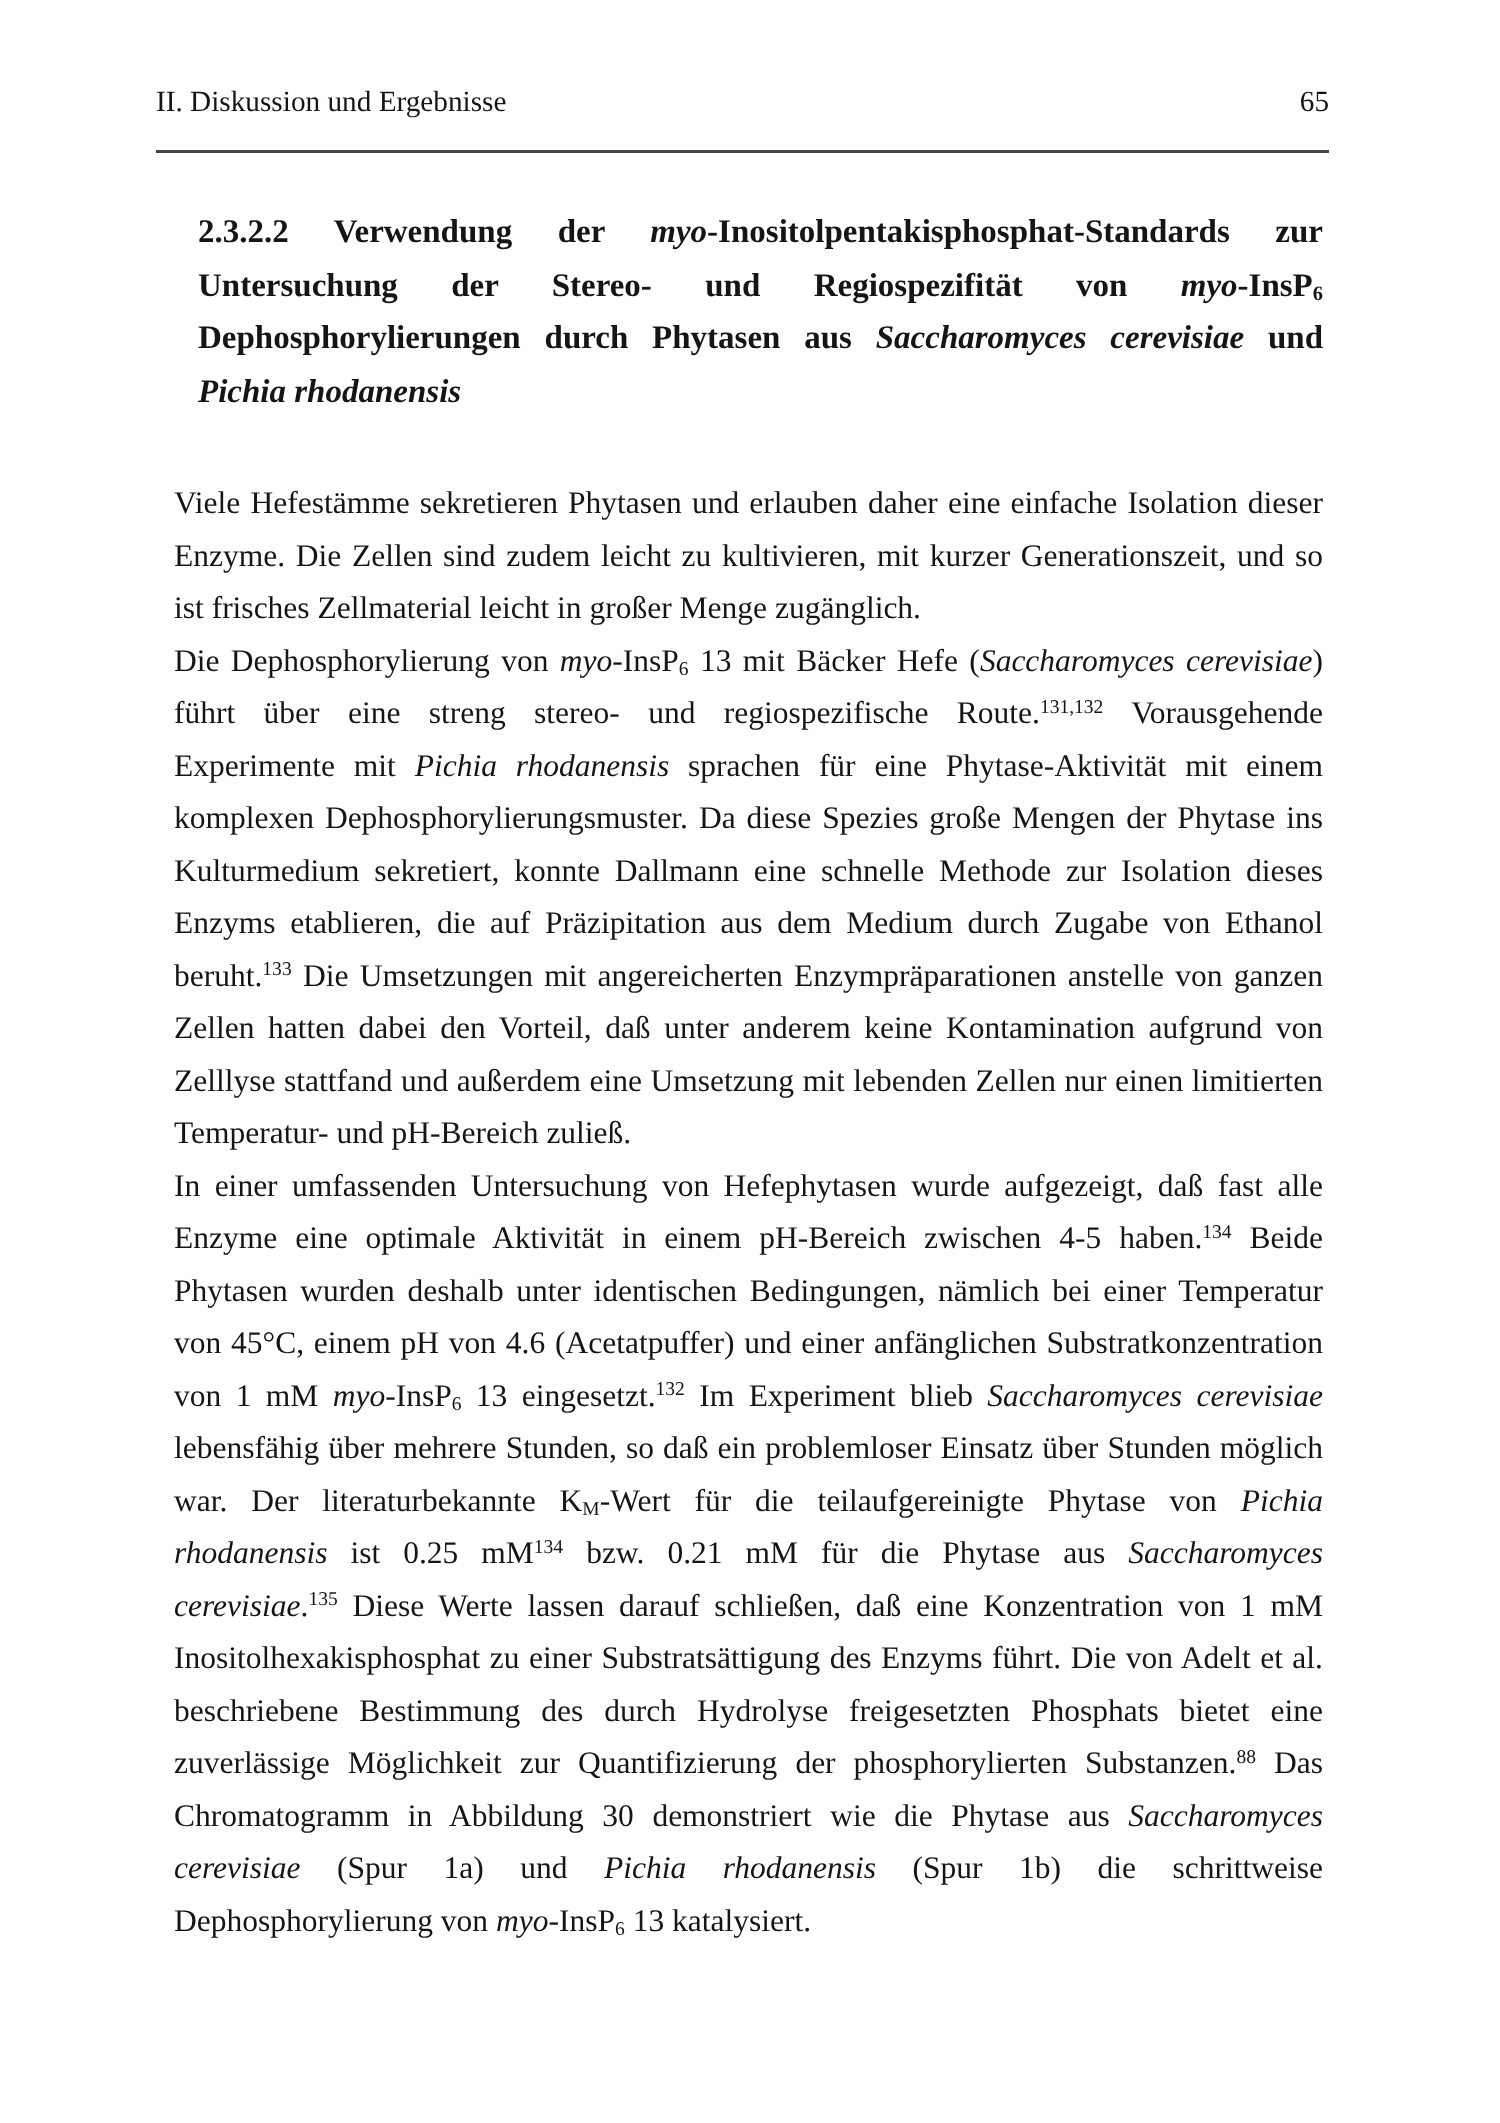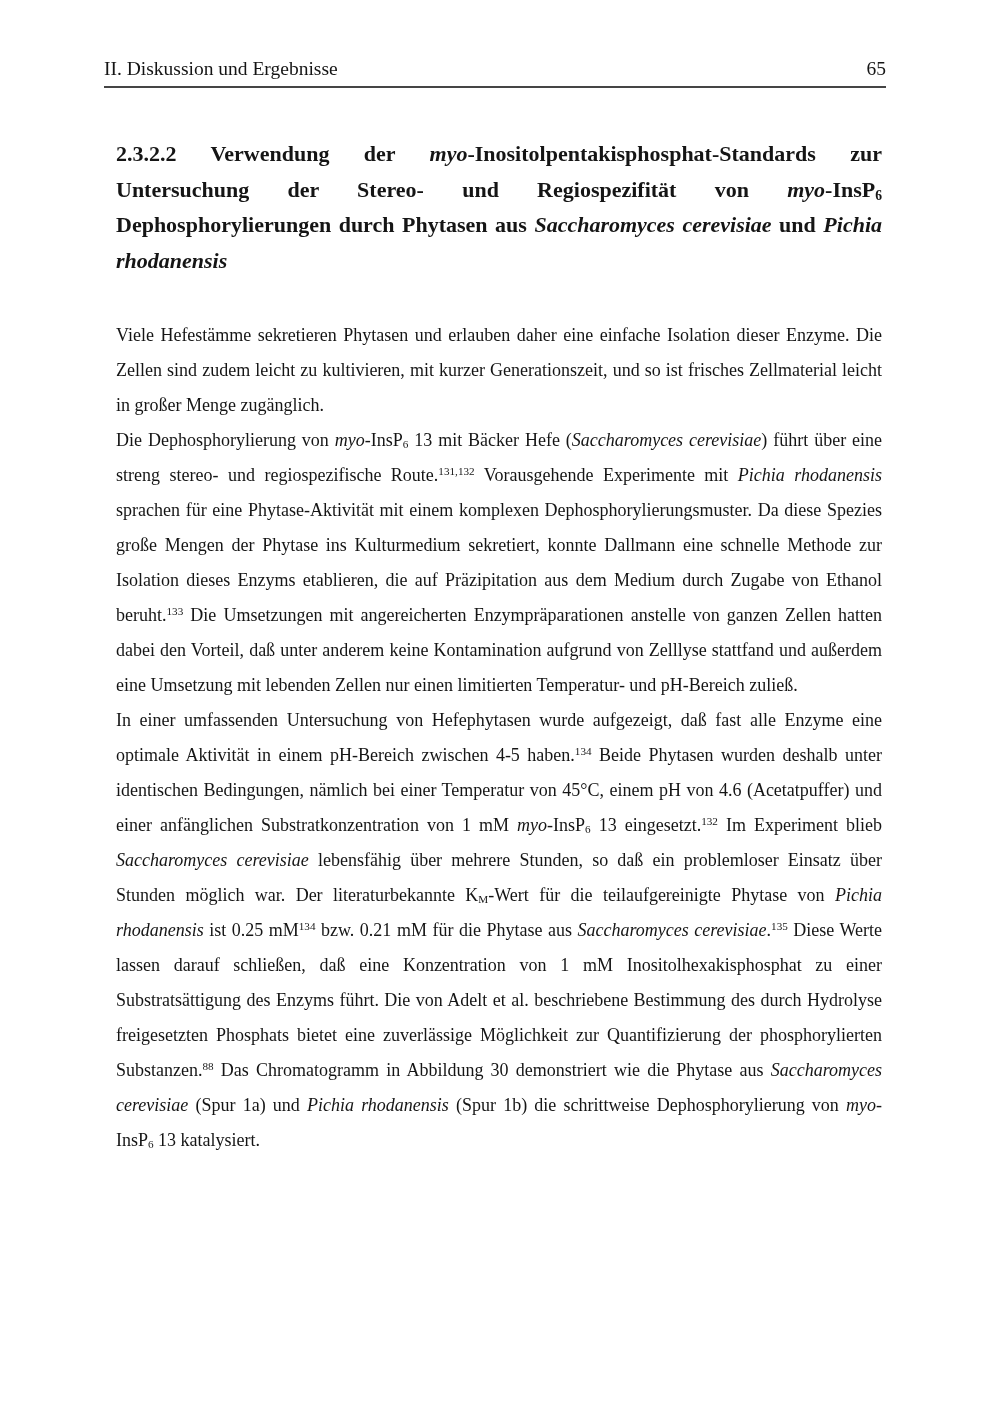--- a/index.html
+++ b/index.html
@@ -21,38 +21,38 @@
   }
   .running-header {
     position: absolute;
     left: 104px;
     top: 58px;
     width: 782px;
     display: flex;
     justify-content: space-between;
     align-items: flex-start;
     font-size: 19.5px;
-    padding-bottom: 6px;
+    padding-bottom: 20px;
     border-bottom: 2px solid #454545;
   }
   .content {
     position: absolute;
     left: 116px;
     top: 136px;
     width: 766px;
   }
   .section-heading {
     font-size: 22px;
     font-weight: bold;
     line-height: 35.5px;
     text-align: justify;
-    margin: 0 0 40px 0;
+    margin: 0 0 40px 16px;
   }
   .body-text p {
-    font-size: 18px;
+    font-size: 21px;
     line-height: 35px;
     text-align: justify;
     margin: 0;
   }
   
   .it { font-style: italic; }
   .bd { font-weight: normal; }
   .sb { font-size: 0.62em; position: relative; top: 0.22em; line-height: 0; }
   .sp { font-size: 0.62em; position: relative; top: -0.55em; line-height: 0; }
 </style>

